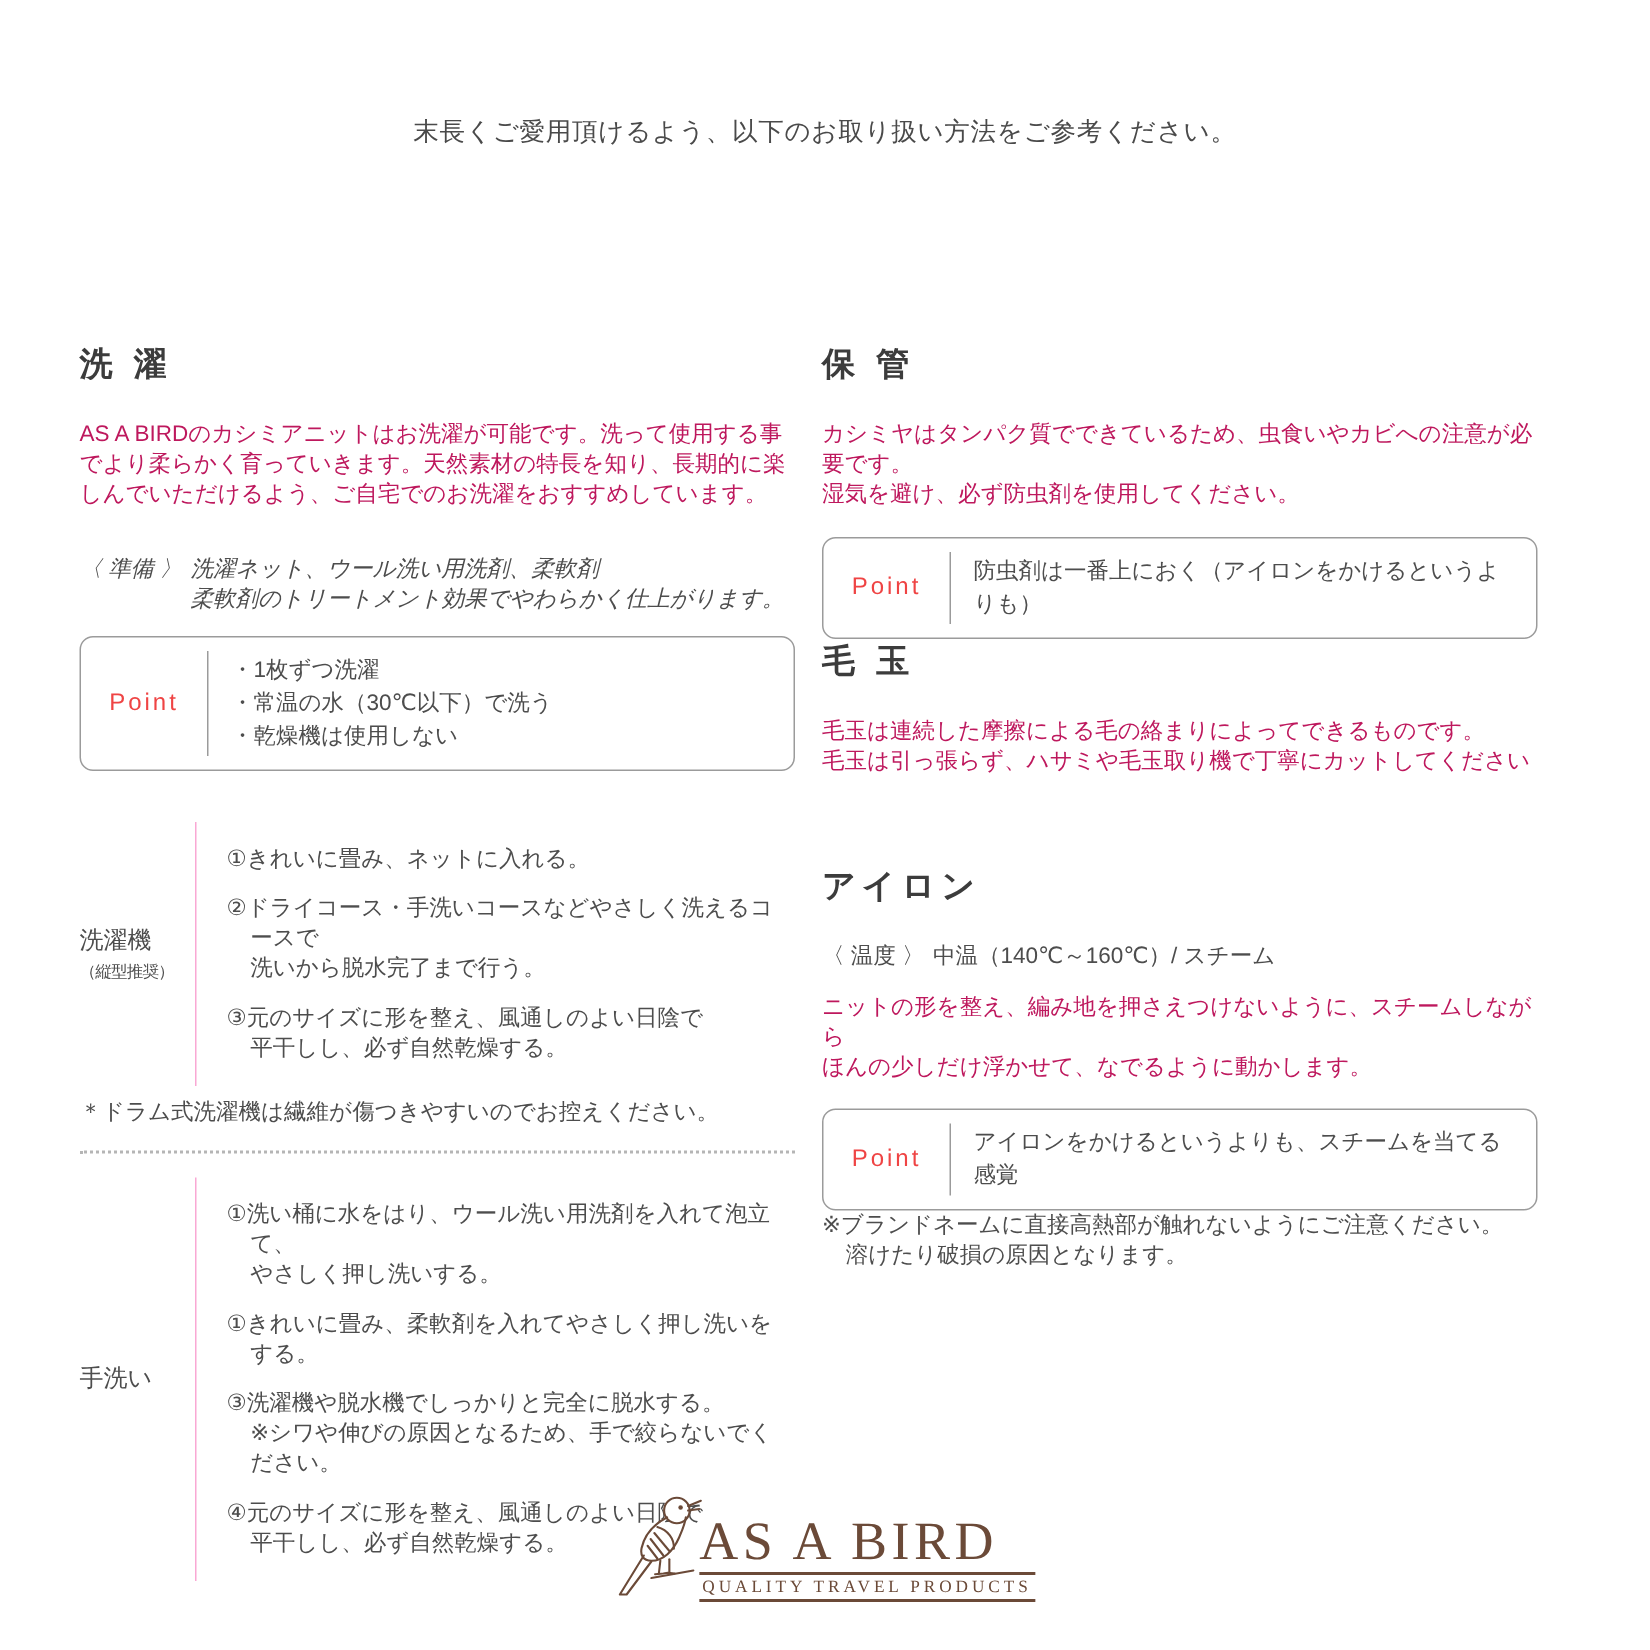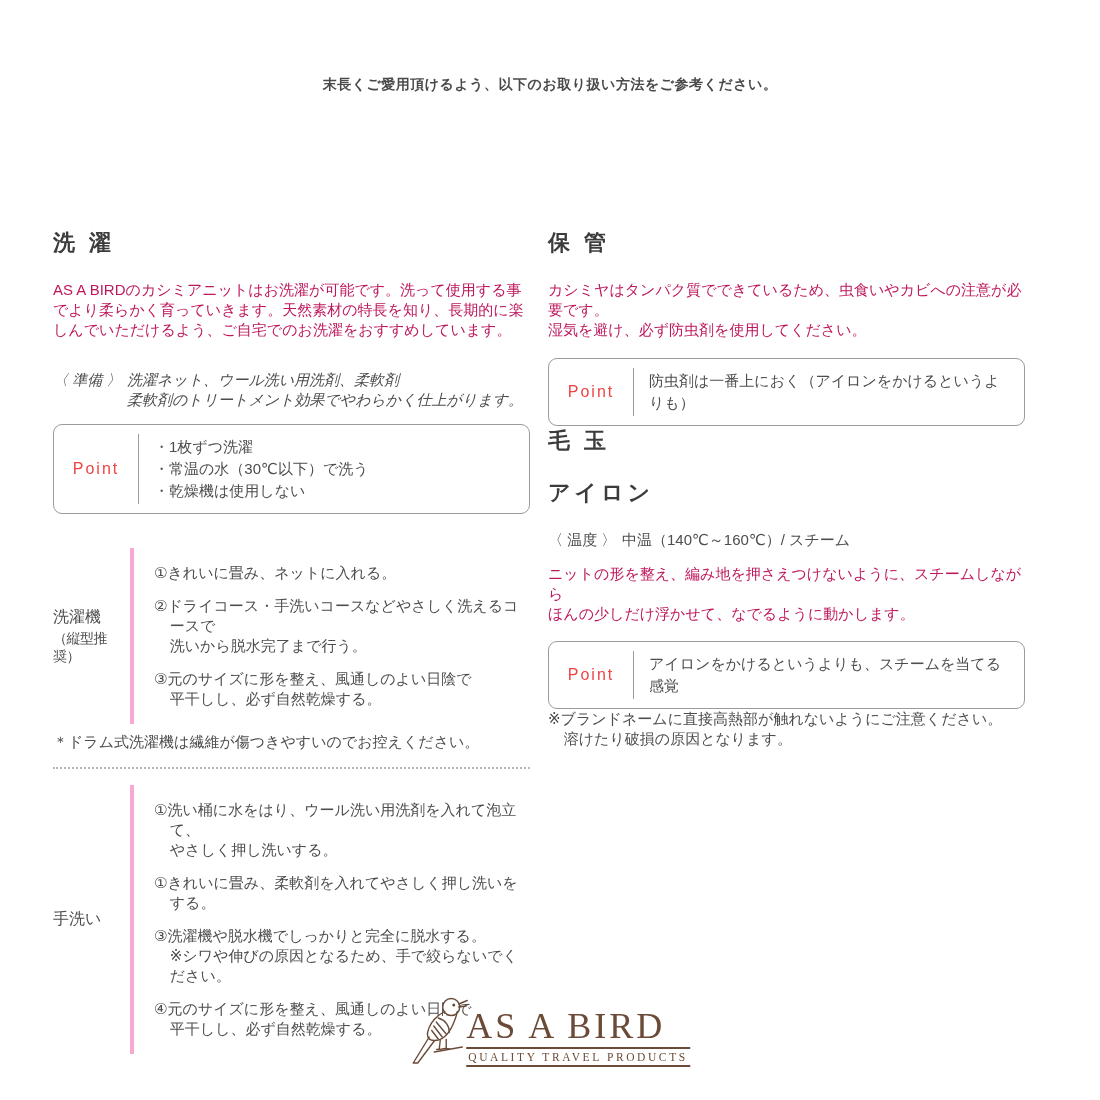--- a/index.html
+++ b/index.html
@@ -14,24 +14,23 @@
     height: 1100px;
     background: #ffffff;
     overflow: hidden;
   }
   .header-line {
     position: absolute;
     top: 76px;
     left: 0;
     width: 100%;
     text-align: center;
-    font-size: 14px;
+    font-size: 17px;
     letter-spacing: 0.5px;
     color: #4a4a4a;
-    font-weight: bold;
   }
   .col { position: absolute; top: 228px; width: 477px; }
   .col-left { left: 53px; }
   .col-right { left: 548px; }
 
   .sec-title {
     font-size: 22px;
     font-weight: bold;
     color: #3c3c3c;
     letter-spacing: 4px;
@@ -82,24 +81,24 @@
   
   .method { display: flex; }
   .method-label {
     flex: 0 0 77px;
     display: flex;
     flex-direction: column;
     justify-content: center;
     font-size: 16px;
     color: #4d4d4d;
   }
-  .method-sublabel { font-size: 14px; margin-top: 2px; letter-spacing: -0.5px; font-family: Liberation Serif, serif; }
+  .method-sublabel { font-size: 11px; margin-top: 2px; letter-spacing: -0.5px; font-family: Liberation Serif, serif; }
   .method-steps {
     flex: 1;
-    border-left: 4px solid #f9a8d4;
+    border-left: 1px solid #f9a8d4;
     padding: 2px 0 2px 20px;
   }
   .step {
     font-size: 15px;
     line-height: 20px;
     white-space: pre-line;
     padding-left: 1.05em;
     text-indent: -1.05em;
     margin: 13px 0;
   }
@@ -233,20 +232,22 @@
 湿気を避け、必ず防虫剤を使用してください。</p>
       <div class="point-box single gap-after-storage">
         <div class="point-label">Point</div>
         <div class="point-divider"></div>
         <div class="point-content">防虫剤は一番上におく（アイロンをかけるというよりも）</div>
       </div>
     </section>
 
     <section>
       <h2 class="sec-title">毛 玉</h2>
+      <p class="body-text pilling-body">毛玉は連続した摩擦による毛の絡まりによってできるものです。
+毛玉は引っ張らず、ハサミや毛玉取り機で丁寧にカットしてください</p>
     </section>
 
     <section>
       <h2 class="sec-title">アイロン</h2>
       <div class="temp-row">
         <span class="temp-label">〈 温度 〉</span>
         <span class="temp-text">中温（140℃～160℃）/ スチーム</span>
       </div>
       <p class="body-text iron-body">ニットの形を整え、編み地を押さえつけないように、スチームしながら
 ほんの少しだけ浮かせて、なでるように動かします。</p>

